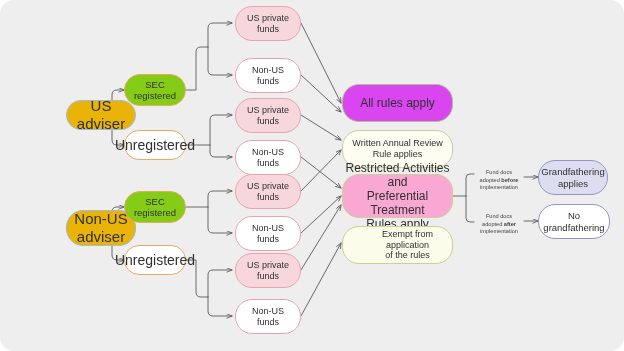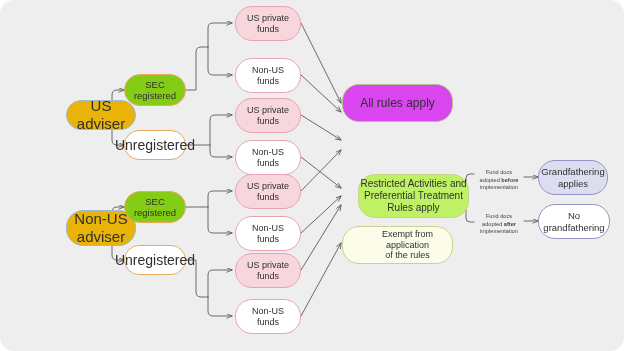--- a/index.html
+++ b/index.html
@@ -67,24 +67,23 @@
     background: #d946ef;
     border-color: #b4bf8e;
     font-size: 12px;
   }
   .n-written {
     background: #fdfdf2;
     border-color: #c9cf9b;
     font-size: 9px;
   }
   .n-restricted {
-    background: #bef264;
+    background: #f9a8d4;
     border-color: #ccd18e;
-    font-size: 10px;
-    margin-left: 16px;
+    font-size: 12px;
   }
   .n-exempt {
     background: #fbfcea;
     border-color: #ccd18e;
     font-size: 9px;
     padding-left: 20px;
   }
   .n-grandfather {
     background: #dcdef0;
     border-color: #9396c4;
@@ -195,20 +194,22 @@
 funds</div>
 
   <div class="node n-usfund" style="left:235px; top:253px; width:66px; height:35px;">US private
 funds</div>
 
   <div class="node n-nonusfund" style="left:235px; top:299px; width:66px; height:35px;">Non-US
 funds</div>
 
   <div class="node n-allrules" style="left:342px; top:84px; width:111px; height:38px;">All rules apply</div>
 
+  <div class="node n-written" style="left:342px; top:130px; width:111px; height:38px;">Written Annual Review
+Rule applies</div>
 
   <div class="node n-restricted" style="left:342px; top:174px; width:111px; height:44px;">Restricted Activities and
 Preferential Treatment
 Rules apply</div>
 
   <div class="node n-exempt" style="left:342px; top:226px; width:111px; height:38px;">Exempt from application
 of the rules</div>
 
   <div class="edge-label" style="left:470px; top:162px; width:58px;">
     <span>Fund docs

